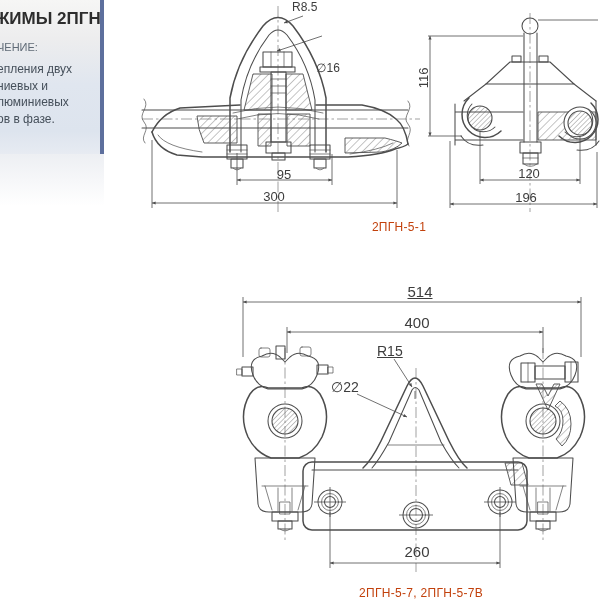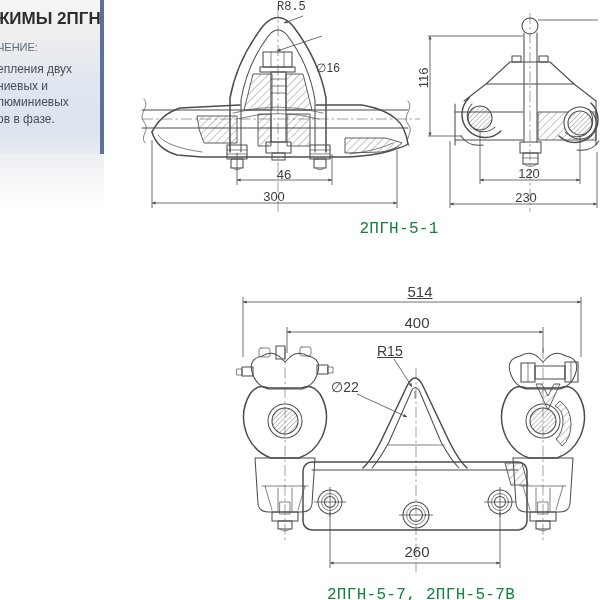--- a/index.html
+++ b/index.html
@@ -12,21 +12,21 @@
   #sidebar-fade{position:absolute;left:0;top:154px;width:104px;height:52px;
     background:linear-gradient(180deg,#edeff3,#ffffff);}
   .sb-title{position:absolute;left:-6px;top:9px;font-size:17px;font-weight:bold;color:#2d2d2d;white-space:nowrap;}
   .sb-head{position:absolute;left:-3px;top:41px;font-size:11px;color:#5f6a76;white-space:nowrap;}
   .sb-lines{position:absolute;left:-3px;top:61px;font-size:12px;line-height:16.5px;color:#454f5a;white-space:nowrap;}
   
   .t{position:absolute;color:#3d3d3d;white-space:nowrap;z-index:3;}
   .c{transform:translateX(-50%);}
   .v{transform:translate(-50%,-50%) rotate(-90deg);}
   .s12{font-size:12px}.s13{font-size:13px}.s14{font-size:14px}.s15{font-size:15px}
-  .lbl{font-size:16px;color:#15803d;letter-spacing:.3px;font-family:Liberation Mono, monospace;}
+  .lbl{font-size:12px;color:#c2410c;letter-spacing:.3px;}
   svg#cad{position:absolute;left:0;top:0;z-index:1;}
   .ln{fill:none;stroke:#4d4d4d;stroke-width:1.05;stroke-linecap:round;stroke-linejoin:round;}
   .th{stroke-width:1.5;}
   .thin{stroke-width:.7;}
   .cl{fill:none;stroke:#7a7a7a;stroke-width:.7;stroke-dasharray:11 3 2.5 3;}
   .dim{stroke:#4d4d4d;stroke-width:.8;fill:none;}
   .hat{fill:url(#h1);stroke:#4d4d4d;stroke-width:.9;}
   .hat2{fill:url(#h2);stroke:#4d4d4d;stroke-width:1.1;}
   .wht{fill:#ffffff;stroke:#4d4d4d;stroke-width:1.05;}
 </style>
@@ -207,28 +207,28 @@
       <rect class="ln" x="530" y="512" width="26" height="9"></rect>
       <rect class="ln" x="536" y="521" width="14" height="8"></rect>
       <path class="ln thin" d="M538,529 Q543,533 548,529"></path>
     </g>
 
     <path class="dim" d="M330,512 V568 M500,512 V568"></path>
     <line class="dim" x1="330" y1="563" x2="500" y2="563" marker-start="url(#ar)" marker-end="url(#ar)"></line>
   </g>
 </svg>
 
-<span class="t s12" style="left:277px;top:0px;font-family:Liberation Mono, monospace;">R8.5</span>
+<span class="t s12" style="left:292px;top:0px;">R8.5</span>
 <span class="t s12" style="left:316px;top:21px;margin-top:40px;">∅16</span>
-<span class="t s13 c" style="left:284px;top:167px;">46</span>
+<span class="t s13 c" style="left:284px;top:167px;">95</span>
 <span class="t s13 c" style="left:274px;top:189px;">300</span>
 
 <span class="t s13 v" style="left:423px;top:78px;">116</span>
 <span class="t s13 c" style="left:529px;top:166px;">120</span>
-<span class="t s13 c" style="left:526px;top:190px;">230</span>
+<span class="t s13 c" style="left:526px;top:190px;">196</span>
 <span class="t lbl c" style="left:399px;top:220px;">2ПГН-5-1</span>
 
 <span class="t s15 c" style="left:420px;top:283px;text-decoration:underline;">514</span>
 <span class="t s15 c" style="left:417px;top:314px;">400</span>
 <span class="t s14" style="left:377px;top:343px;text-decoration:underline;">R15</span>
 <span class="t s14" style="left:331px;top:379px;">∅22</span>
 <span class="t s15 c" style="left:417px;top:543px;">260</span>
 <span class="t lbl c" style="left:421px;top:586px;">2ПГН-5-7, 2ПГН-5-7В</span>
 
 </body></html>

